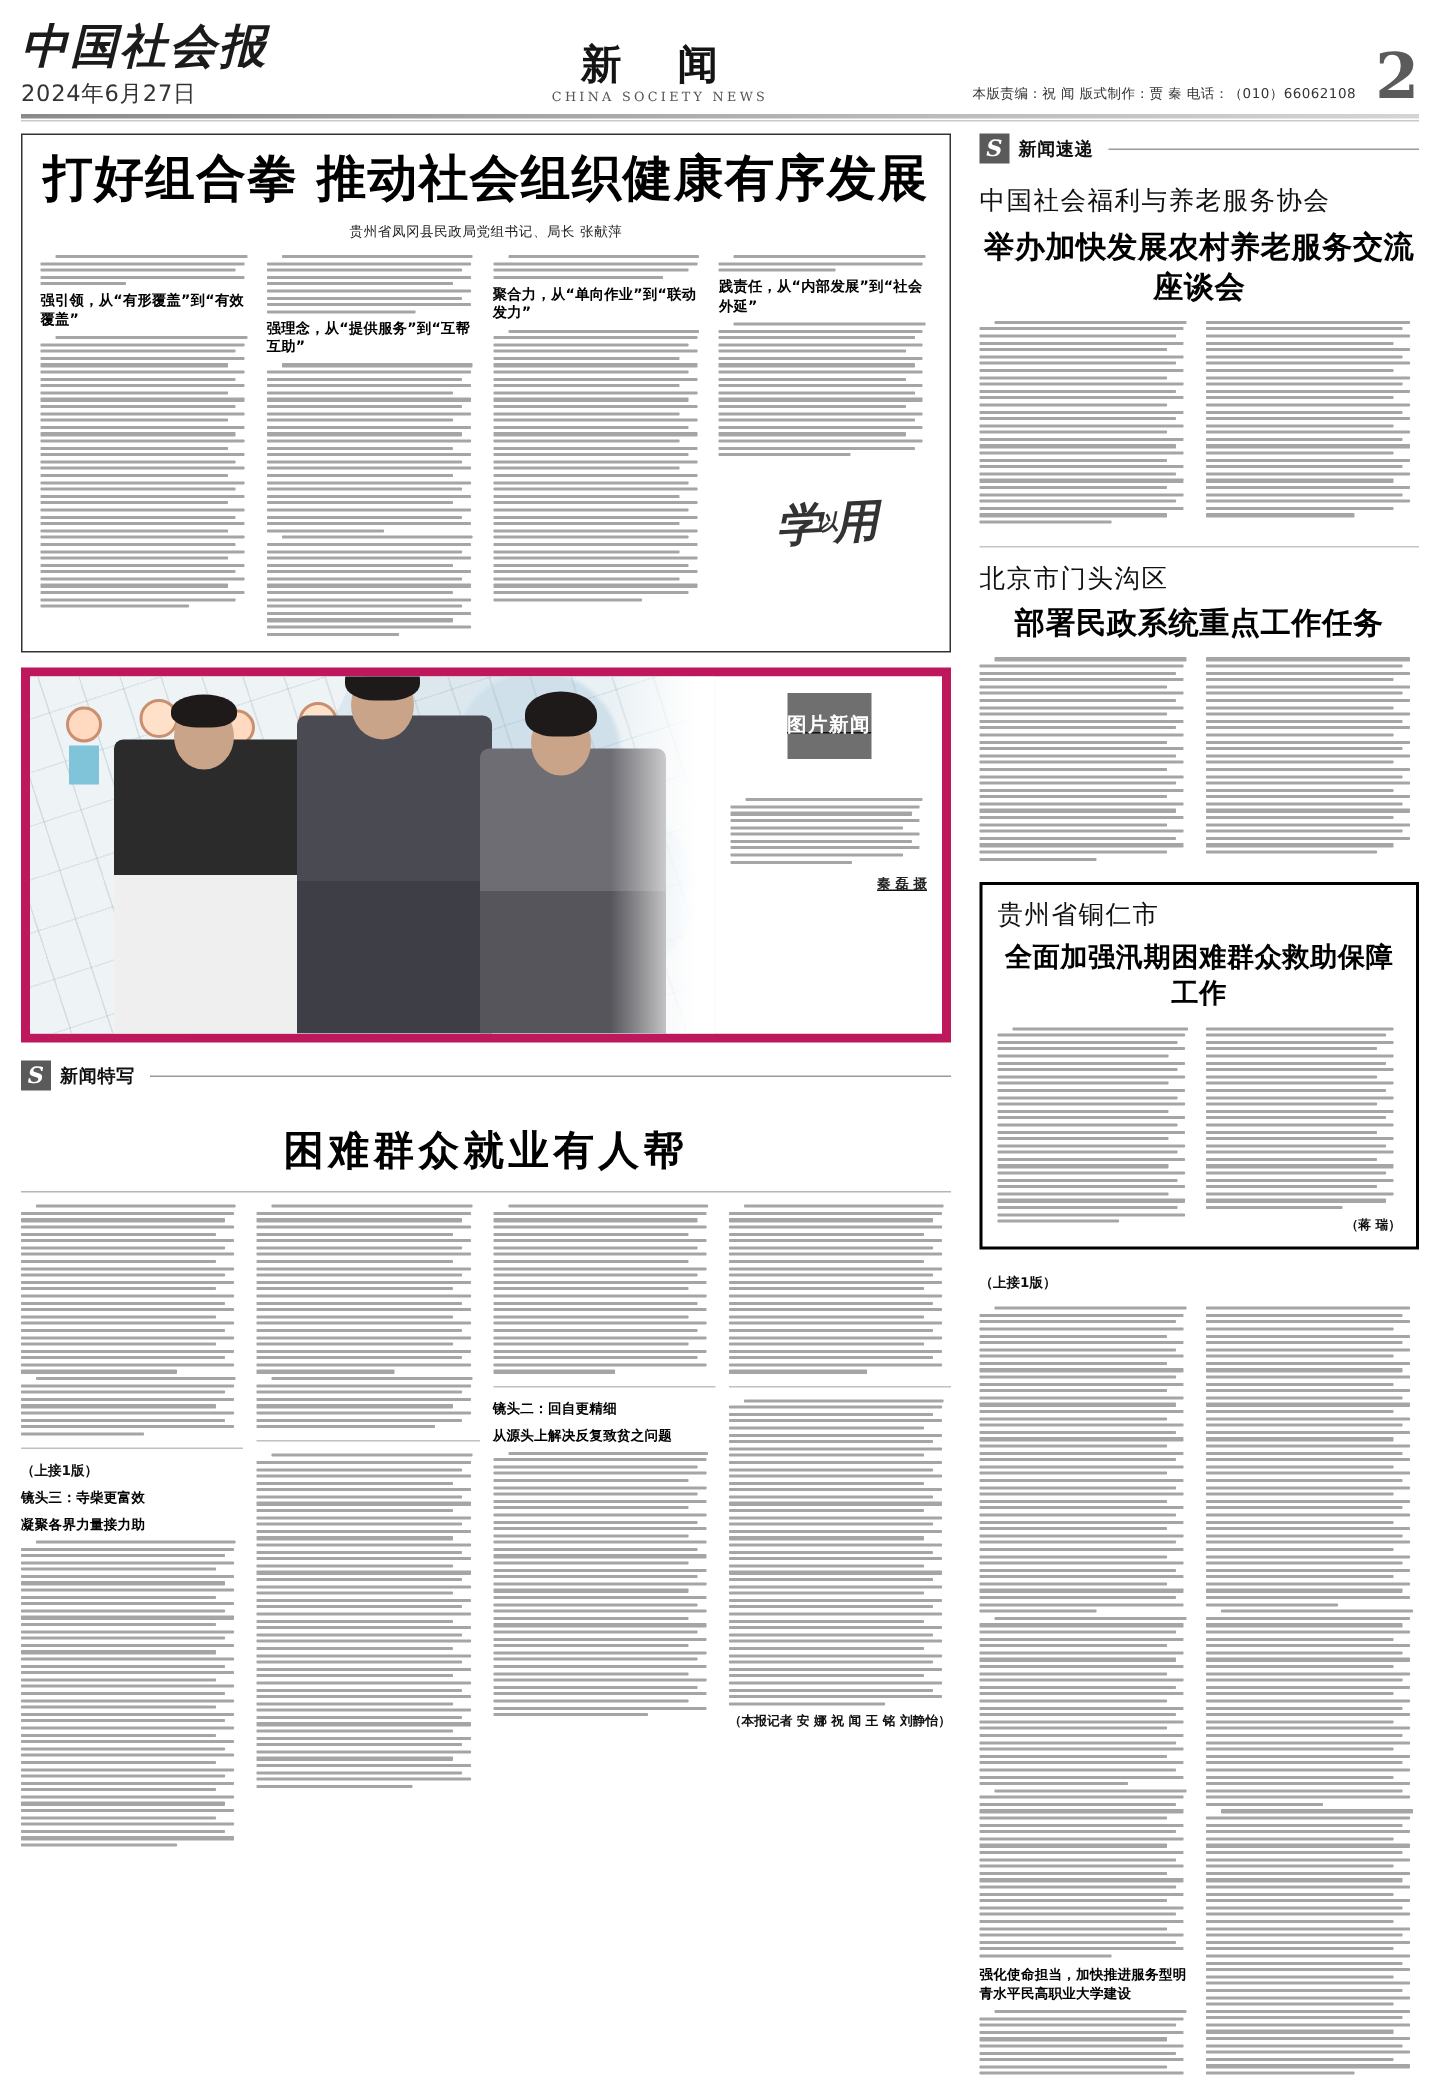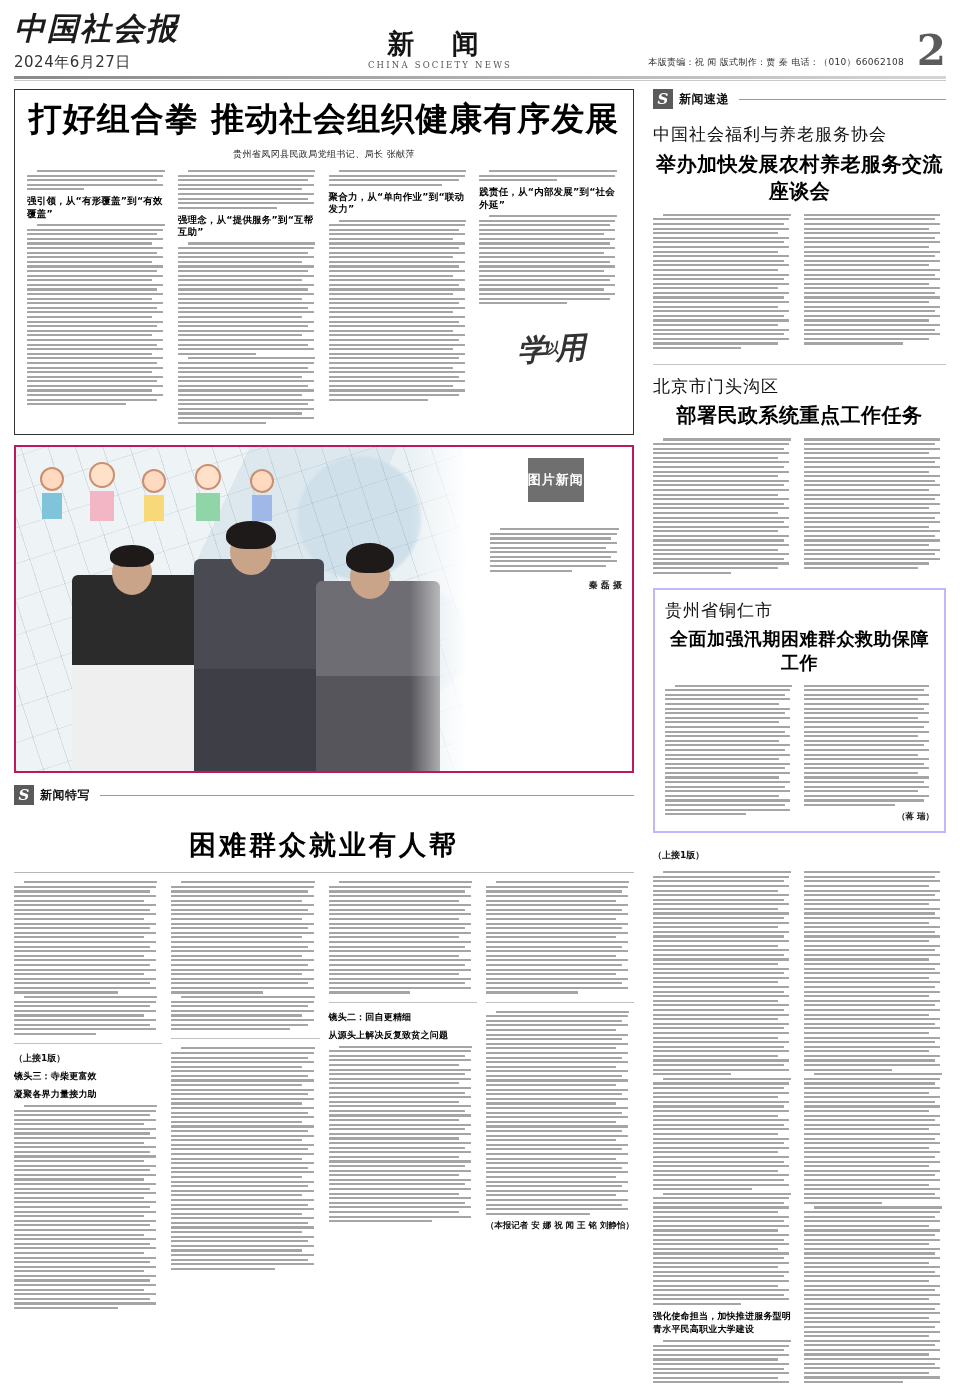--- a/index.html
+++ b/index.html
@@ -12,21 +12,21 @@
     color: #111;
     overflow: hidden;
     position: relative;
   }
   .page { width: 960px; height: 1385px; padding: 10px 14px 6px 14px; position: relative; }
 
   
   .masthead { display: flex; align-items: flex-end; height: 62px; position: relative; }
   .mh-left { width: 300px; }
   .paper-name {
-    font-family: Liberation Mono, monospace;
+    font-family: Liberation Serif, serif;
     font-weight: bold; font-size: 31px; letter-spacing: 2px;
     color: #1b1b1b; line-height: 1.05;
     font-style: italic;
   }
   .paper-date { font-size: 15px; color: #333; margin-top: 5px; letter-spacing: .5px; }
   .mh-center { flex: 1; text-align: center; padding-bottom: 2px; margin-left: -60px; }
   .mh-center .sec-cn {
     font-family: "DejaVu Serif", "Liberation Serif", serif;
     font-weight: bold; font-size: 27px; letter-spacing: 14px; color: #141414;
     line-height: 1.05;
@@ -79,21 +79,21 @@
   .seal {
     width: 104px; height: 66px; margin: 12px auto 4px auto;
     display: flex; align-items: center; justify-content: center;
     font-family: "DejaVu Serif", "Liberation Serif", serif;
     font-weight: bold; font-size: 30px; color: #333; letter-spacing: -3px;
     font-style: italic; transform: rotate(-3deg);
   }
   .seal .mid { font-size: 14px; vertical-align: middle; }
 
   
-  .photo-block { display: flex; gap: 0; margin-top: 10px; border: 2px solid #be185d; background: #fff; height: 328px; }
+  .photo-block { display: flex; gap: 0; margin-top: 10px; border: 6px solid #be185d; background: #fff; height: 250px; text-decoration: underline; }
   .photo { position: relative; width: 466px; overflow: hidden; background: #dfe6ea; }
   .photo-map {
     position: absolute; inset: 0;
     background:
       radial-gradient(circle at 74% 22%, #cfe0ea 0 14%, transparent 15%),
       radial-gradient(circle at 86% 60%, #d8e6ee 0 12%, transparent 13%),
       linear-gradient(115deg,#eef3f6 0 38%, #dde8ee 38% 62%, #eaf1f4 62%);
   }
   .photo-map:after {
     content:""; position:absolute; inset:0;
@@ -161,21 +161,21 @@
   }
   .r-head-main {
     font-family: "DejaVu Sans","Liberation Sans",sans-serif;
     font-weight: bold; font-size: 20px; color: #000;
     letter-spacing: .5px; line-height: 1.35; text-align: center;
   }
   .r-cols { display: flex; gap: 9px; margin-top: 9px; }
   .r-col { flex: 1; }
   .r-div { height: 1px; background: #c4c4c4; margin: 12px 0 10px 0; }
 
-  .redbox { border: 2px solid #c4b5fd; padding: 9px 10px 8px 10px; margin-top: 12px; }
+  .redbox { border: 2px solid #000000; padding: 9px 10px 8px 10px; margin-top: 12px; }
 </style>
 </head>
 <body>
 
 <div class="page">
 
   <div class="masthead">
     <div class="mh-left">
       <div class="paper-name">中国社会报</div>
       <div class="paper-date">2024年6月27日</div>

